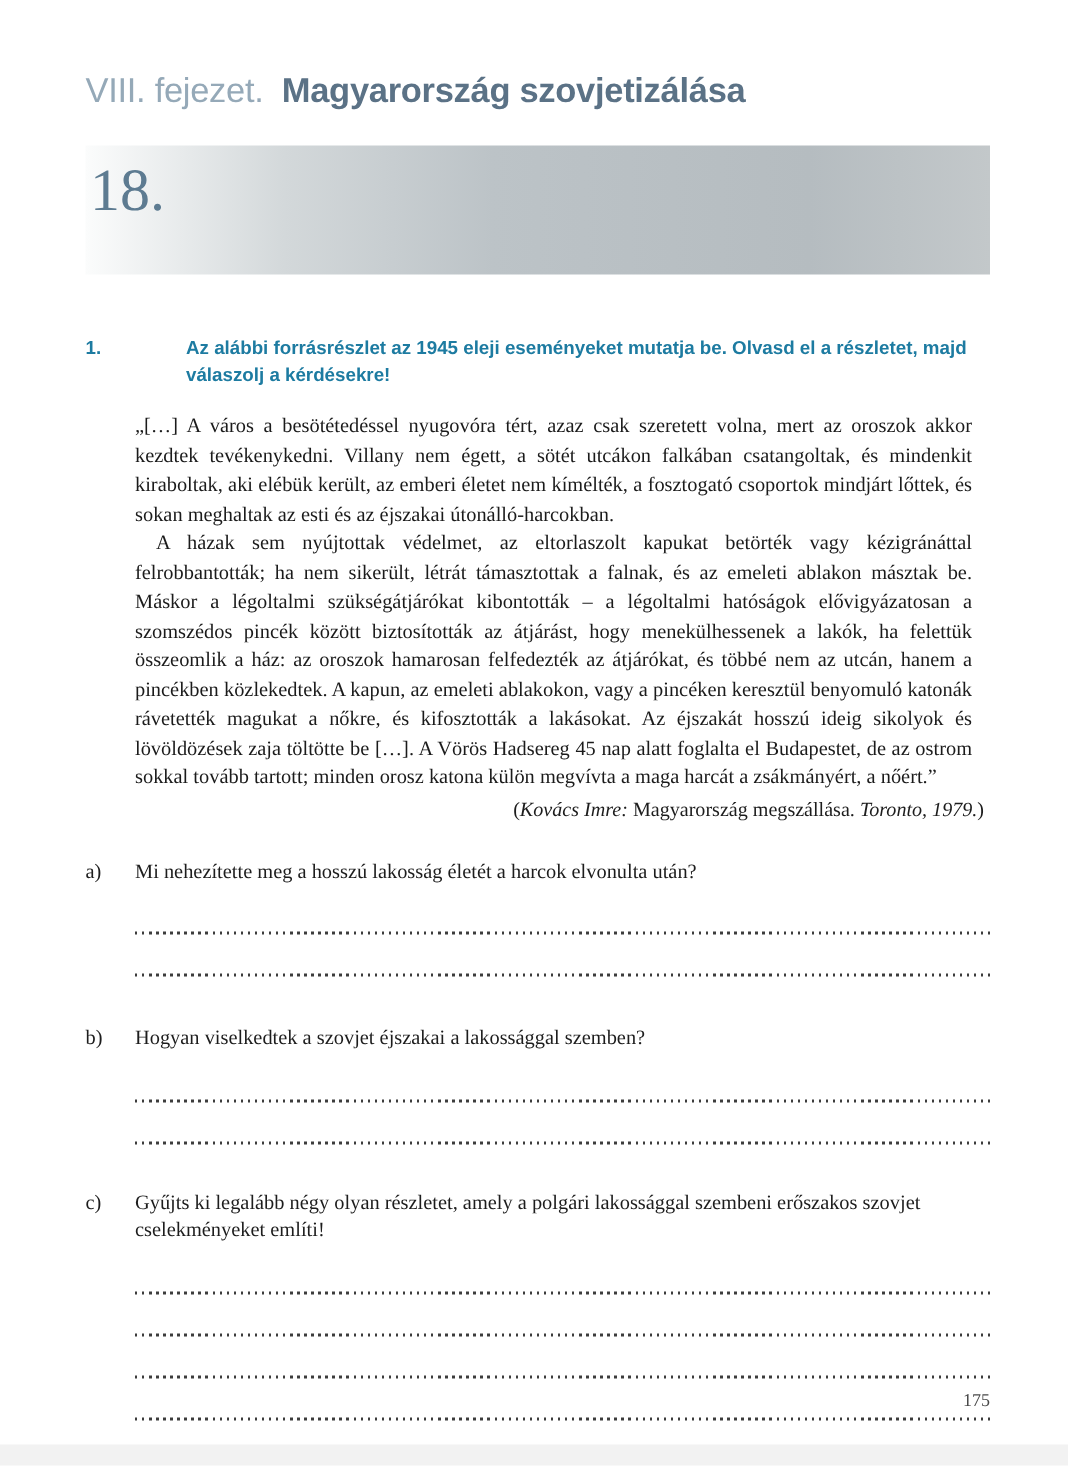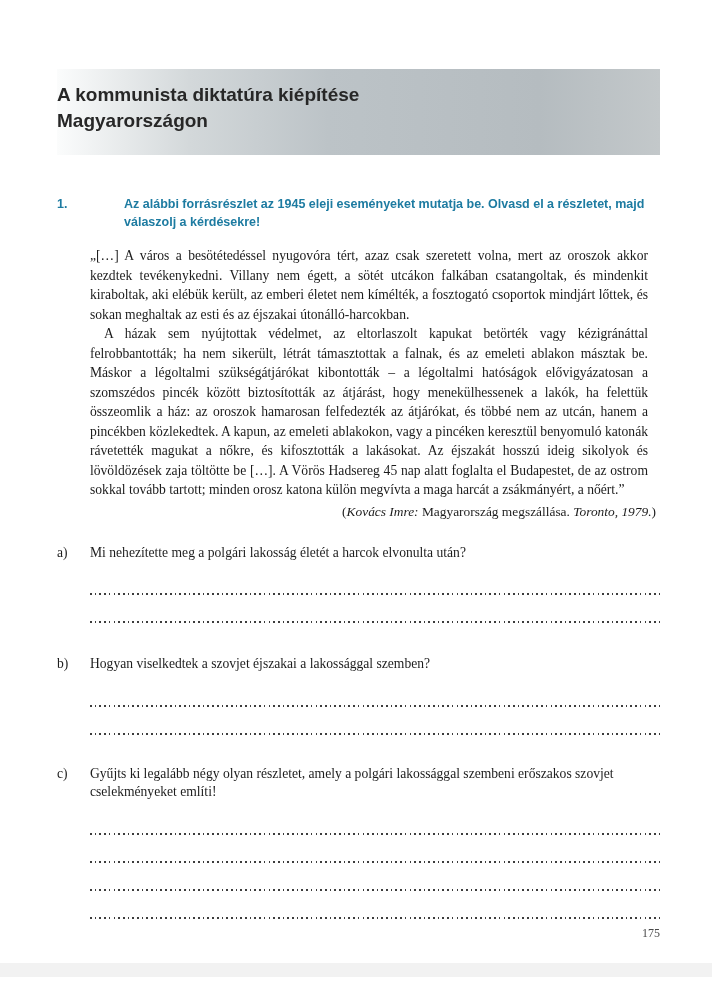--- a/index.html
+++ b/index.html
@@ -107,45 +107,46 @@
     width:712px;height:14px;
     background:#f2f2f2;
   }
 </style>
 </head>
 <body>
 
 <div class="page">
   <div class="content">
 
+    <div class="chapter">
+      <span class="light">VIII. fejezet.</span>
+      <span class="bold">Magyarország szovjetizálása</span>
+    </div>
 
     <div class="section-band">
-      <div class="section-title">
-        <div>A kommunista diktatúra kiépítése</div>
-        <div>Magyarországon</div>
-      </div>
+      <div class="section-number">18.</div>
     </div>
 
     <div class="task-row">
       <div class="task-number">1.</div>
       <div class="task-text">Az alábbi forrásrészlet az 1945 eleji eseményeket mutatja be. Olvasd el a részletet, majd válaszolj a kérdésekre!</div>
     </div>
 
     <div class="quote">
       <p>„[…] A város a besötétedéssel nyugovóra tért, azaz csak szeretett volna, mert az oroszok akkor kezdtek tevékenykedni. Villany nem égett, a sötét utcákon falkában csatangoltak, és mindenkit kiraboltak, aki elébük került, az emberi életet nem kímélték, a fosztogató csoportok mindjárt lőttek, és sokan meghaltak az esti és az éjszakai útonálló-harcokban.</p>
       <p class="indent">A házak sem nyújtottak védelmet, az eltorlaszolt kapukat betörték vagy kézigránáttal felrobbantották; ha nem sikerült, létrát támasztottak a falnak, és az emeleti ablakon másztak be. Máskor a légoltalmi szükségátjárókat kibontották – a légoltalmi hatóságok elővigyázatosan a szomszédos pincék között biztosították az átjárást, hogy menekülhessenek a lakók, ha felettük összeomlik a ház: az oroszok hamarosan felfedezték az átjárókat, és többé nem az utcán, hanem a pincékben közlekedtek. A kapun, az emeleti ablakokon, vagy a pincéken keresztül benyomuló katonák rávetették magukat a nőkre, és kifosztották a lakásokat. Az éjszakát hosszú ideig sikolyok és lövöldözések zaja töltötte be […]. A Vörös Hadsereg 45 nap alatt foglalta el Budapestet, de az ostrom sokkal tovább tartott; minden orosz katona külön megvívta a maga harcát a zsákmányért, a nőért.”</p>
     </div>
 
     <div class="citation">
       <span>(</span><span class="it">Kovács Imre:</span><span> Magyarország megszállása. </span><span class="it">Toronto, 1979.</span><span>)</span>
     </div>
 
     <div class="q-row qa">
       <div class="q-label">a)</div>
-      <div class="q-text">Mi nehezítette meg a polgári lakosság életét a harcok elvonulta után?</div>
+      <div class="q-text">Mi nehezítette meg a hosszú lakosság életét a harcok elvonulta után?</div>
     </div>
     <div class="dotline gap-first"></div>
     <div class="dotline gap-next"></div>
 
     <div class="q-row qb">
       <div class="q-label">b)</div>
       <div class="q-text">Hogyan viselkedtek a szovjet éjszakai a lakossággal szemben?</div>
     </div>
     <div class="dotline gap-first"></div>
     <div class="dotline gap-next"></div>

